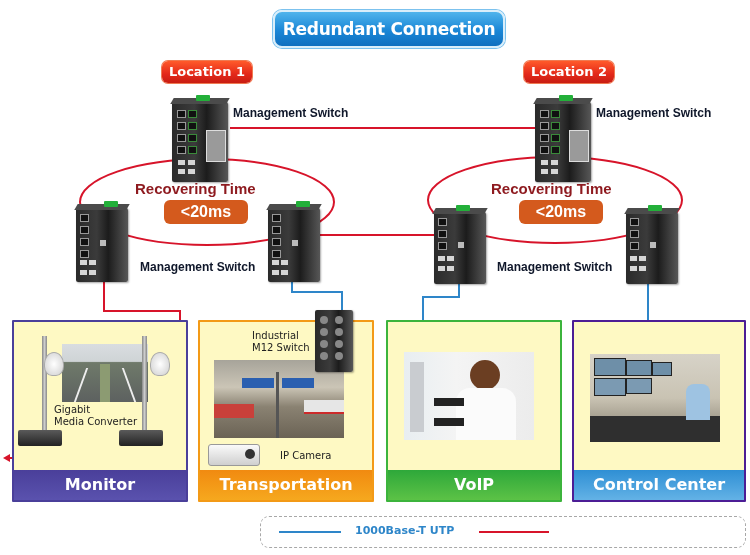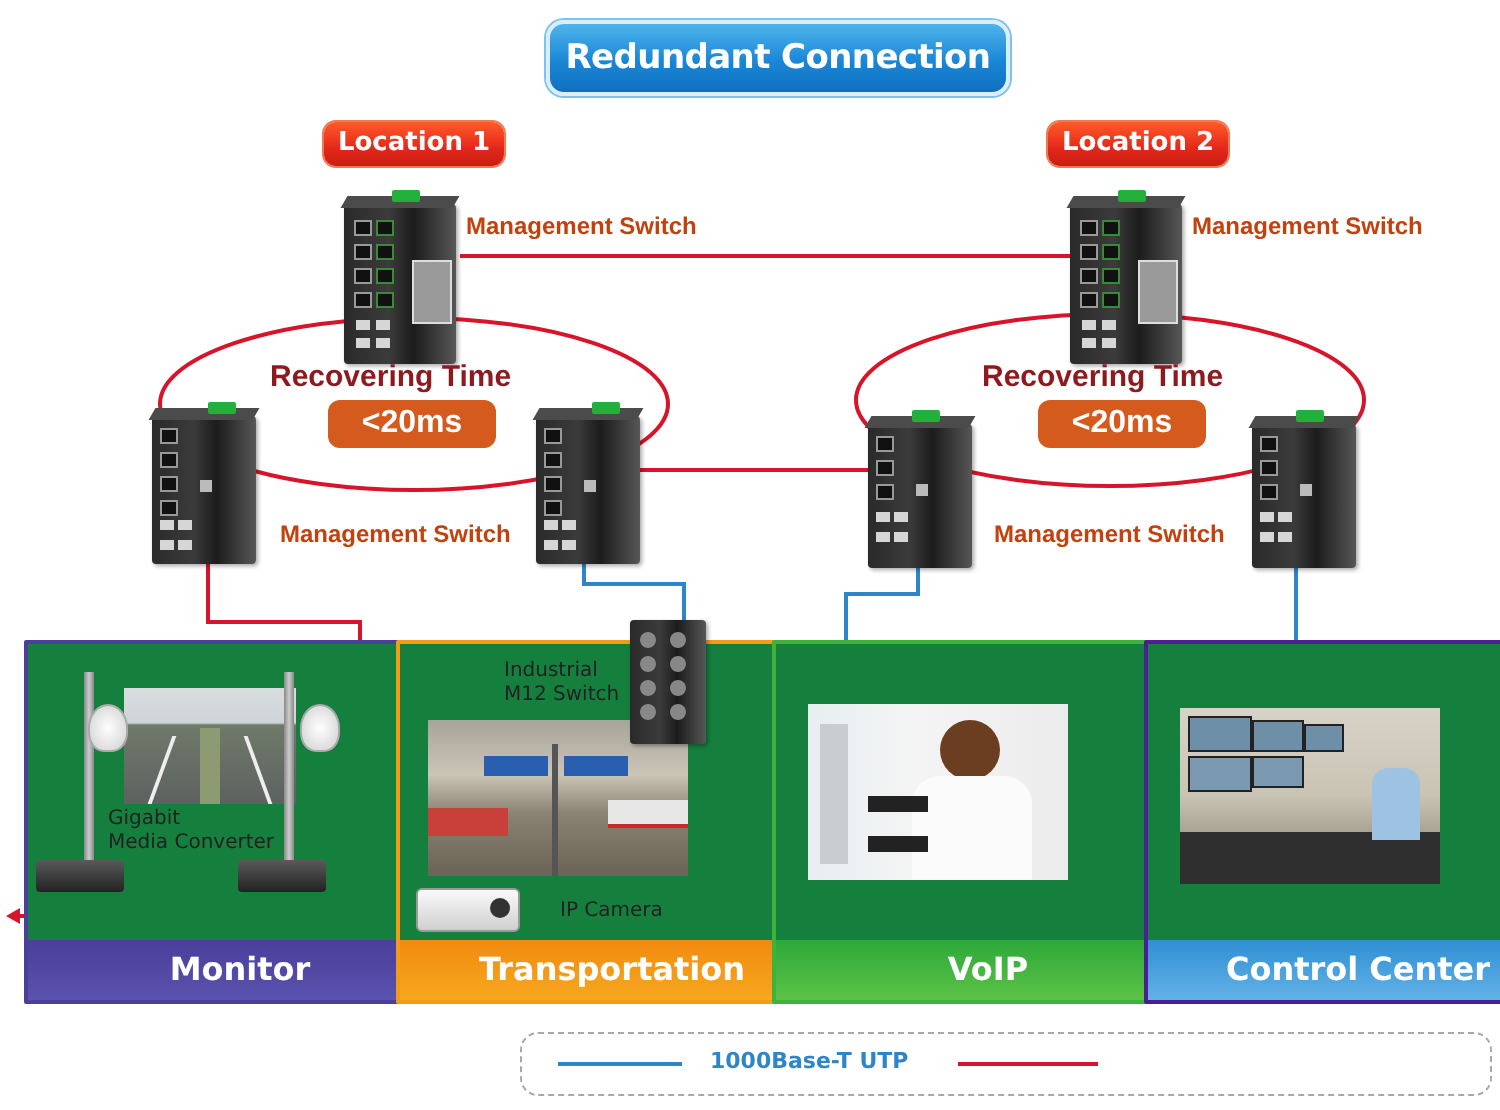--- a/index.html
+++ b/index.html
@@ -6,31 +6,31 @@
   body { width:750px; height:555px; position:relative; overflow:hidden; font-family:"DejaVu Sans", sans-serif; }
   .abs { position:absolute; }
   #wires { position:absolute; left:0; top:0; width:750px; height:555px; }
   .title-pill { left:273px; top:10px; width:228px; height:34px; border-radius:9px;
     background:linear-gradient(#4fb4ec 0%, #1a86d6 55%, #0f6fbf 100%);
     border:2px solid #d9eefa; box-shadow:0 0 0 1px #7cc2ee; color:#fff; font-weight:bold;
     font-size:17px; text-align:center; line-height:34px; letter-spacing:-0.3px; }
   .loc-pill { height:22px; border-radius:6px; color:#fff; font-weight:bold; font-size:13px;
     text-align:center; line-height:22px; background:linear-gradient(#ff5a2a 0%, #e3281a 60%, #c81d12 100%);
     box-shadow:0 0 0 1px #f07a52; }
-  .lbl { font-family:"Liberation Sans", sans-serif; font-weight:bold; color:#c2410c; font-size:12px; white-space:nowrap; }
+  .lbl { font-family:"Liberation Sans", sans-serif; font-weight:bold; color:#0f172a; font-size:12px; white-space:nowrap; }
   .rec-title { font-family:"Liberation Sans", sans-serif; font-weight:bold; color:#8e1a1f; font-size:15px; white-space:nowrap; }
   .rec-badge { width:84px; height:24px; border-radius:6px; background:#d45a1d; color:#fff; font-weight:bold;
     font-size:16px; text-align:center; line-height:24px; font-family:"Liberation Sans", sans-serif; }
   .switch { background:linear-gradient(90deg,#2a2a2a 0%, #3b3b3b 40%, #1c1c1c 62%, #575757 100%);
     border-radius:2px; box-shadow:1px 1px 2px rgba(0,0,0,.35); }
   .switch .top { position:absolute; left:0; top:-4px; width:100%; height:6px; background:#4b4b4b; transform:skewX(-30deg); }
   .switch .term { position:absolute; top:-7px; width:14px; height:6px; background:#23b03a; border-radius:1px; }
   .switch .port { position:absolute; width:7px; height:6px; border:1px solid #999; background:#111; }
   .switch .rj { position:absolute; width:7px; height:5px; background:#d6d6d6; }
-  .panel { border-radius:1px; overflow:hidden; background:#15803d;padding-left:40px; }
+  .panel { border-radius:1px; overflow:hidden; background:#fef9c3; }
   .panel .footer { position:absolute; left:0; bottom:0; width:100%; height:30px; color:#fff; font-weight:bold;
     font-size:16px; text-align:center; line-height:30px; font-family:"DejaVu Sans", sans-serif; }
   .photo { position:absolute; overflow:hidden; }
   .small-lbl { font-family:"DejaVu Sans", sans-serif; color:#222; font-size:10px; line-height:12px; white-space:nowrap; }
   .legend { left:260px; top:516px; width:484px; height:30px; border:1.5px dashed #a8a8a8; border-radius:9px; }
   .legend-line { position:absolute; top:14px; height:2px; }
   .legend-text { position:absolute; top:7px; font-size:11px; font-weight:bold; font-family:"DejaVu Sans", sans-serif; white-space:nowrap; }
 </style>
 </head>
 <body>

